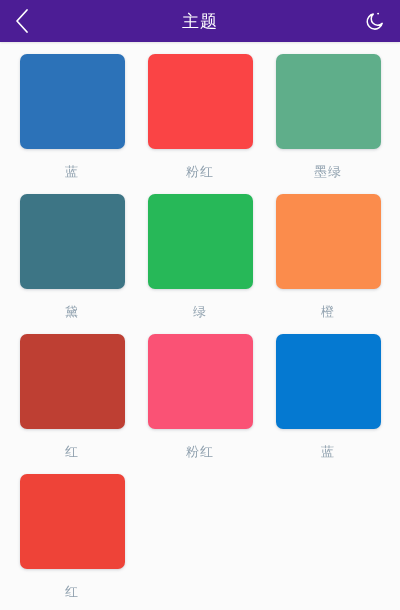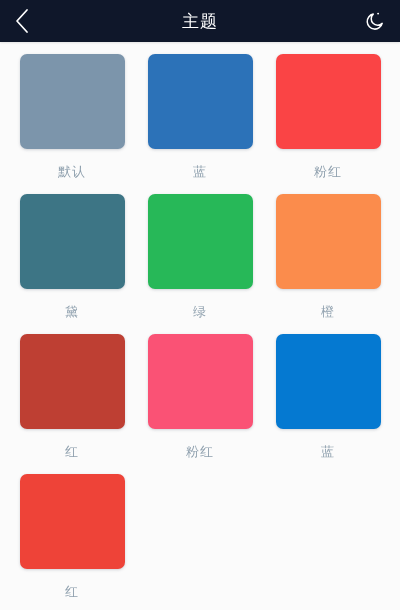--- a/index.html
+++ b/index.html
@@ -83,21 +83,21 @@
     margin-top: 16px;
     font-size: 13px;
     color: #8fa0ae;
     letter-spacing: 1px;
     line-height: 1;
   }
 </style>
 </head>
 <body style="background: rgb(251, 251, 251);">
 
-<div class="header" style="background: #0f172a;">
+<div class="header" style="background: #4c1d95;">
   <div class="back-button">
     <span>
       <svg width="16" height="26" viewBox="0 0 16 26" fill="none">
         <path d="M13 2 L3 13 L13 24" stroke="#ffffff" stroke-width="1.7" stroke-linecap="round" stroke-linejoin="round"></path>
       </svg>
     </span>
   </div>
 
   <div class="header-title">主题</div>
 
@@ -106,31 +106,31 @@
       <svg width="24" height="24" viewBox="0 0 24 24" fill="none">
         <path d="M19.2 14.4 A7.6 7.6 0 1 1 10.2 5.1 A6.2 6.2 0 0 0 19.2 14.4 Z" stroke="#ffffff" stroke-width="1.5" stroke-linecap="round" stroke-linejoin="round"></path>
         <circle cx="15.1" cy="4.6" r="0.95" fill="#ffffff"></circle>
       </svg>
     </span>
   </div>
 </div>
 
 <div class="theme-grid">
   <div class="theme-cell">
-    <div class="swatch" style="background: rgb(124, 149, 171);"></div>
-    <div class="swatch-label">默认</div>
-  </div>
-  <div class="theme-cell">
     <div class="swatch" style="background: rgb(44, 114, 184);"></div>
     <div class="swatch-label">蓝</div>
   </div>
 
   <div class="theme-cell">
     <div class="swatch" style="background: rgb(250, 68, 69);"></div>
     <div class="swatch-label">粉红</div>
+  </div>
+  <div class="theme-cell">
+    <div class="swatch" style="background: rgb(95, 174, 138);"></div>
+    <div class="swatch-label">墨绿</div>
   </div>
   <div class="theme-cell">
     <div class="swatch" style="background: rgb(61, 117, 133);"></div>
     <div class="swatch-label">黛</div>
   </div>
 
   <div class="theme-cell">
     <div class="swatch" style="background: rgb(39, 184, 88);"></div>
     <div class="swatch-label">绿</div>
   </div>

